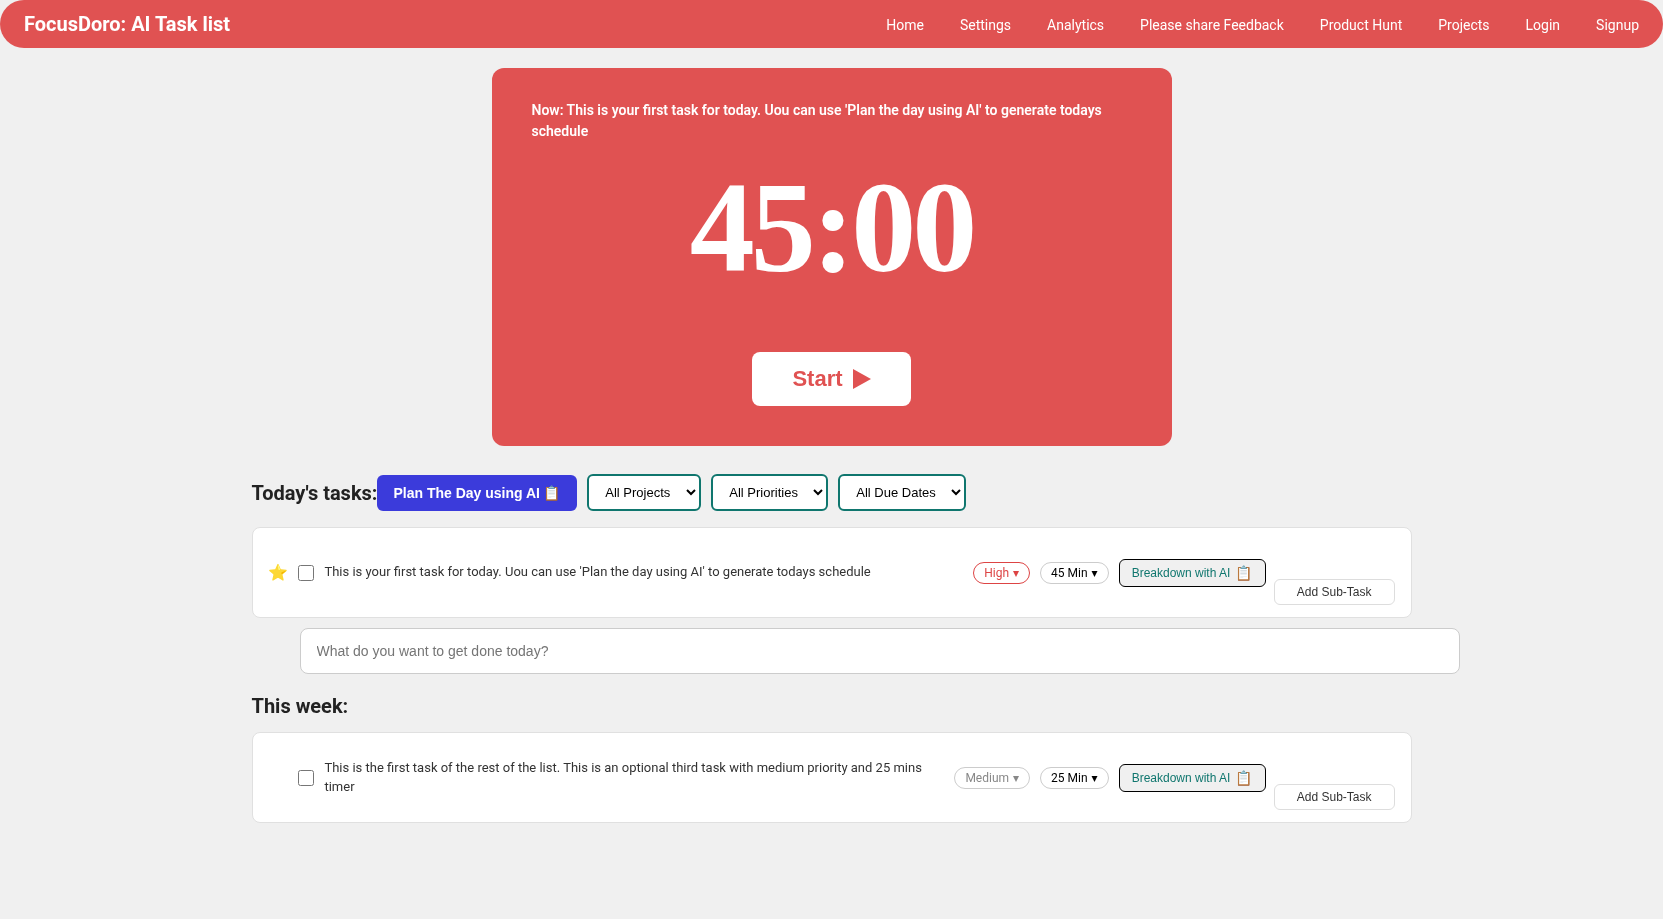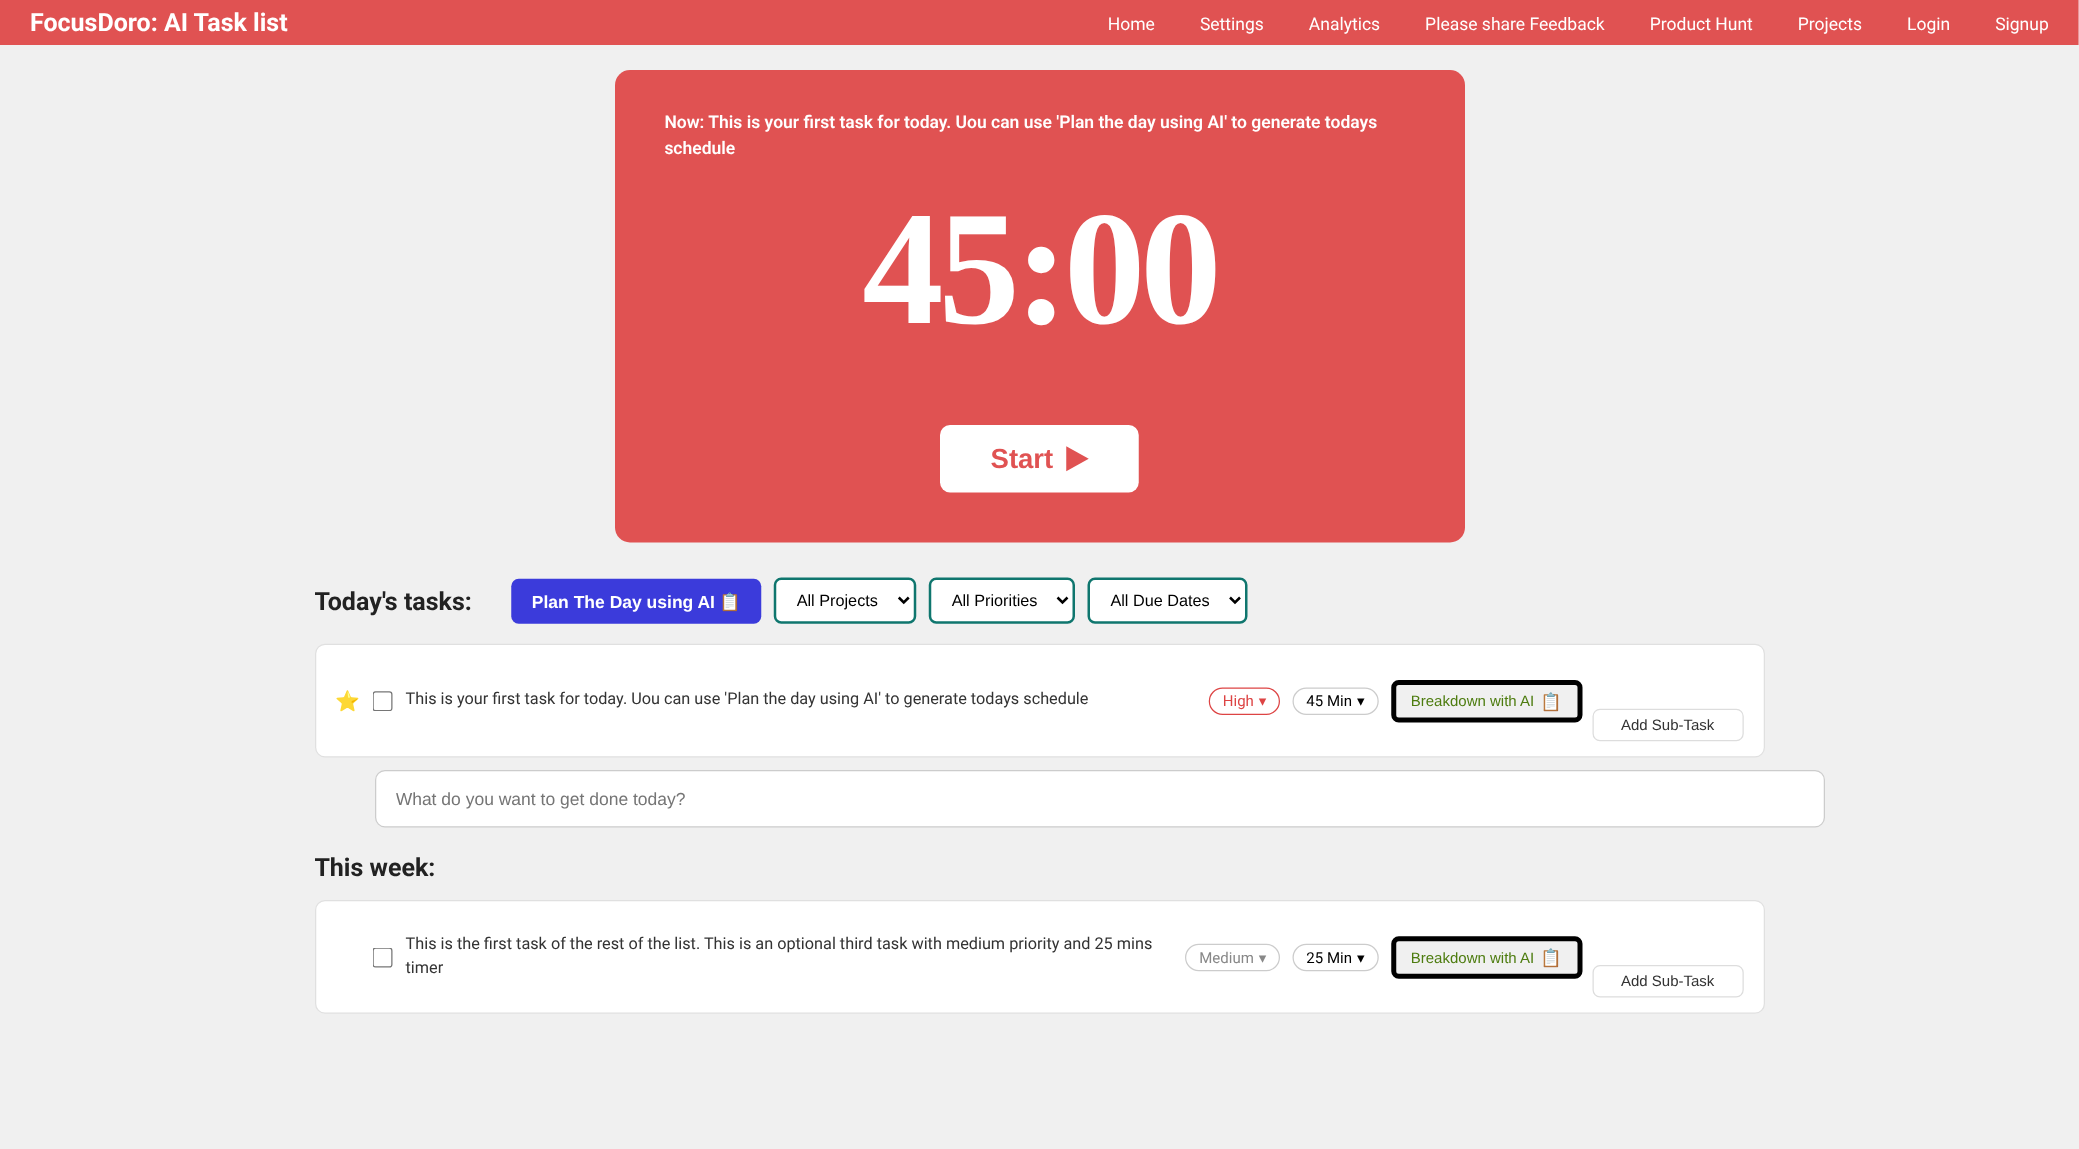--- a/index.html
+++ b/index.html
@@ -6,21 +6,22 @@
     body { font-family: -apple-system, BlinkMacSystemFont, 'Segoe UI', Roboto, sans-serif; background: #f0f0f0; min-height: 919px; }
 
     
     .navbar {
       background: #e05252;
       color: white;
       display: flex;
       align-items: center;
       justify-content: space-between;
       padding: 0 24px;
-      height: 36px;
+      height: 48px;
+      border-radius: 24px;
     }
     .navbar-brand {
       font-size: 20px;
       font-weight: 700;
       color: white;
     }
     .navbar-links {
       display: flex;
       gap: 36px;
       list-style: none;
@@ -110,21 +111,20 @@
       color: white;
       border: none;
       border-radius: 6px;
       padding: 10px 16px;
       font-size: 14px;
       font-weight: 600;
       cursor: pointer;
       display: inline-flex;
       align-items: center;
       gap: 6px;
-      margin-left: 32px;
     }
     .filter-select {
       border: 2px solid #0f766e;
       border-radius: 6px;
       padding: 8px 12px;
       font-size: 13px;
       background: white;
       cursor: pointer;
       appearance: auto;
     }
@@ -171,29 +171,29 @@
     .task-badge.high { color: #d44; border-color: #d44; }
     .task-badge.medium { color: #888; }
     .task-actions {
       display: flex;
       gap: 8px;
       align-items: center;
       flex-shrink: 0;
     }
     .breakdown-btn {
       background: #f0f0f0;
-      border: 4px solid #000000;
+      border: 1px solid #000000;
       border-radius: 6px;
       padding: 5px 12px;
       font-size: 12px;
       cursor: pointer;
       display: inline-flex;
       align-items: center;
       gap: 5px;
-      color: #4d7c0f;
+      color: #0f766e;
     }
     .add-subtask-btn {
       background: white;
       border: 1px solid #ddd;
       border-radius: 6px;
       padding: 5px 22px;
       font-size: 12px;
       cursor: pointer;
       color: #333;
       margin-top: 39px;

